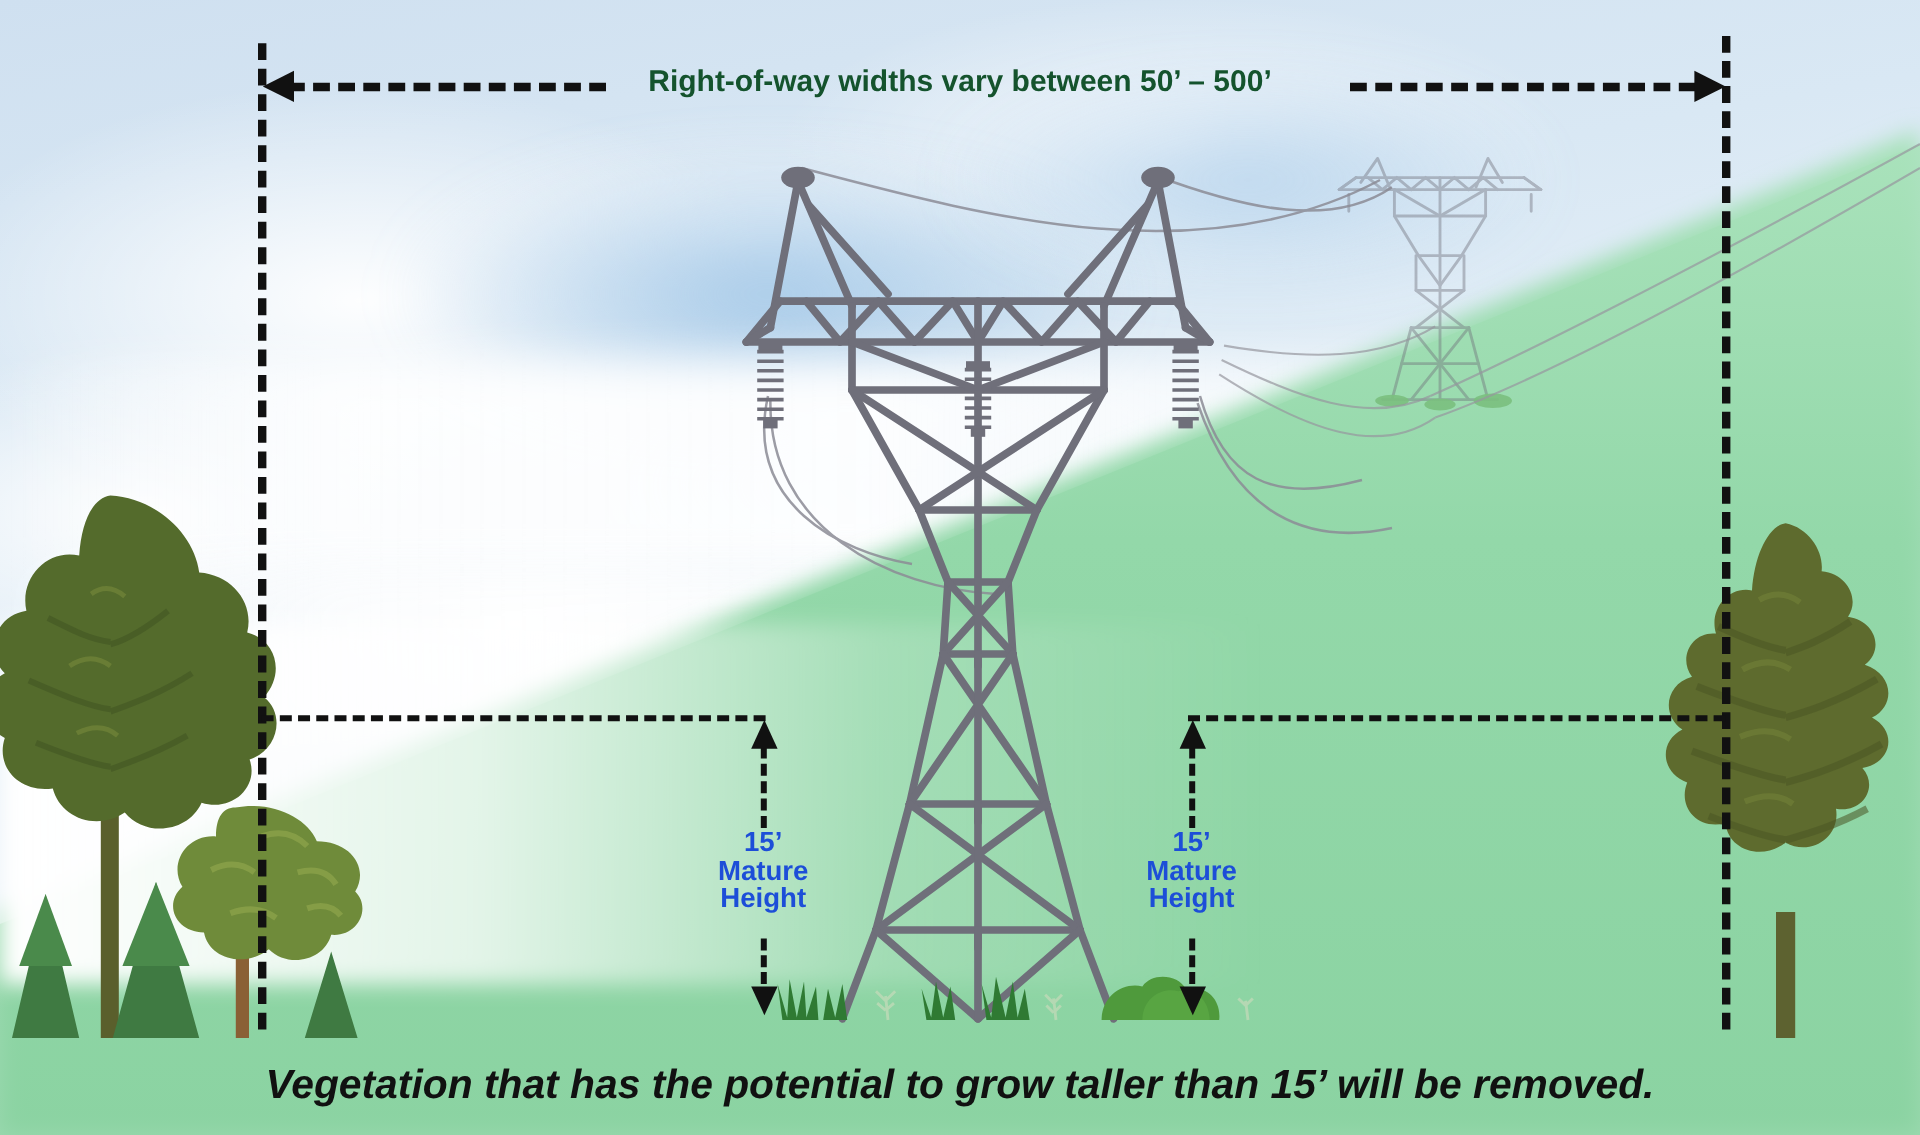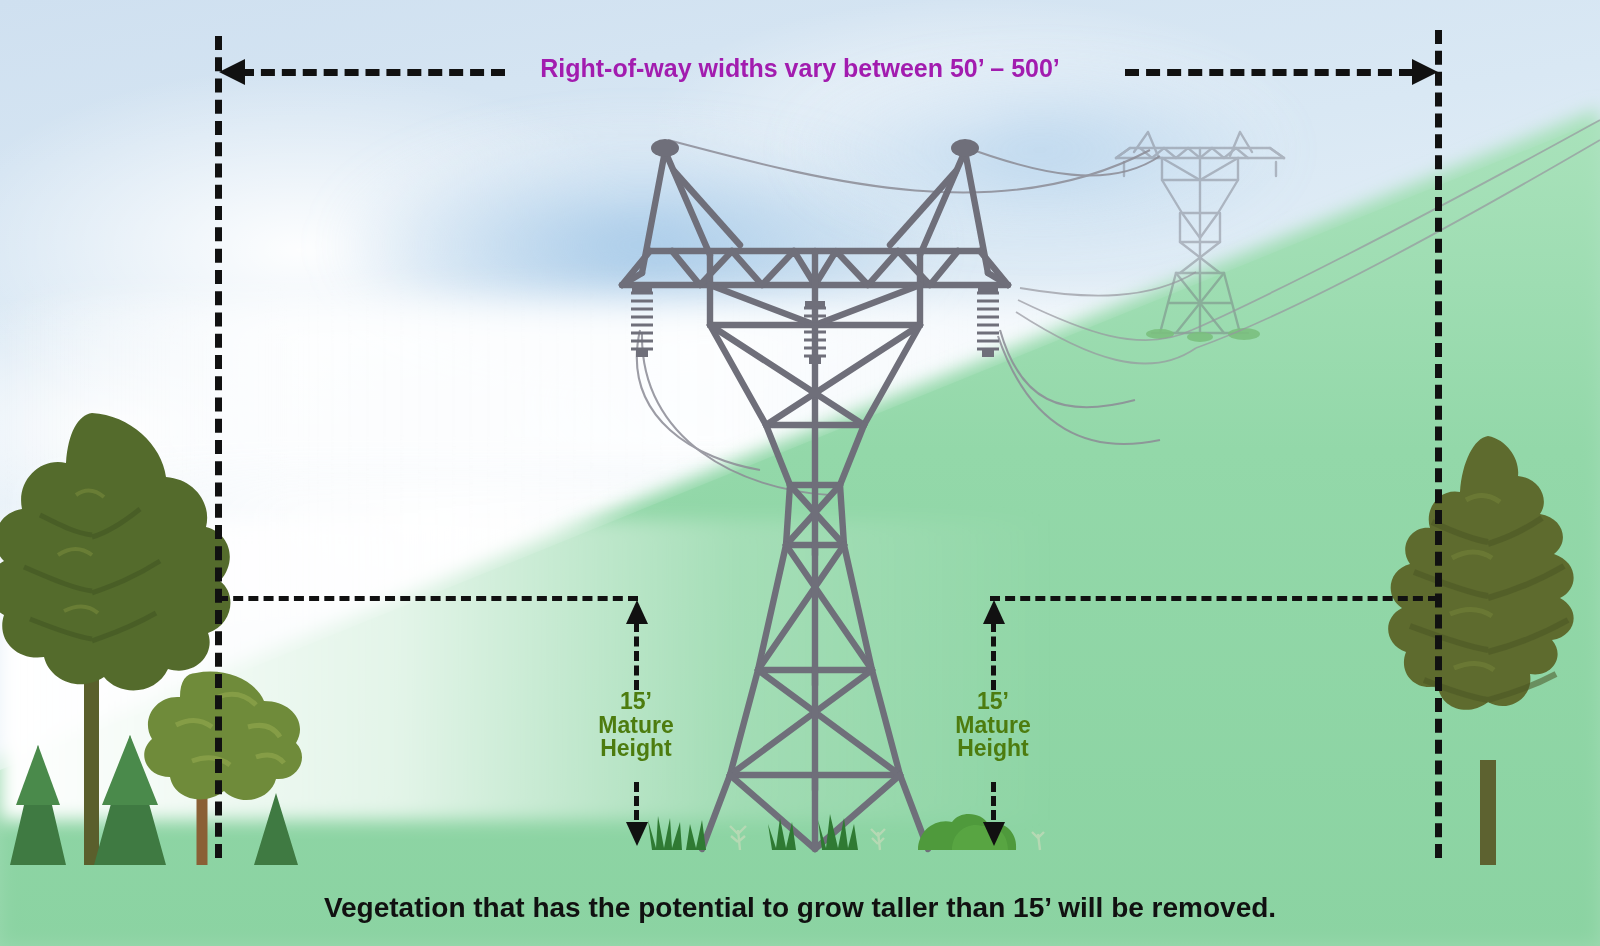--- a/index.html
+++ b/index.html
@@ -38,26 +38,26 @@
   .arrow{position:absolute;width:0;height:0;}
   .arrow-l{border-top:13px solid transparent;border-bottom:13px solid transparent;border-right:26px solid #111;}
   .arrow-r{border-top:13px solid transparent;border-bottom:13px solid transparent;border-left:26px solid #111;}
   .arrow-u{border-left:11px solid transparent;border-right:11px solid transparent;border-bottom:24px solid #111;}
   .arrow-d{border-left:11px solid transparent;border-right:11px solid transparent;border-top:24px solid #111;}
   
   .title{position:absolute;left:0;right:0;top:2px;text-align:center;
     font-size:40px;font-weight:bold;font-style:italic;color:#1c1c1c;
     letter-spacing:-.2px;}
   .row-label{position:absolute;left:0;right:0;top:54px;text-align:center;
-    font-size:25px;font-weight:bold;color:#a21caf;}
+    font-size:25px;font-weight:bold;color:#14532d;}
   .row-label span{background:transparent;padding:0 8px;}
   .mh-label{position:absolute;text-align:center;font-size:23px;font-weight:bold;
-    color:#4d7c0f;line-height:1.03;width:160px;}
+    color:#1d4ed8;line-height:1.03;width:160px;}
   .caption{position:absolute;left:0;right:0;bottom:22px;text-align:center;
-    font-size:28px;font-weight:bold;color:#111;}
+    font-size:34px;font-weight:bold;font-style:italic;color:#111;}
 </style>
 </head>
 <body>
 
 <div id="stage">
 
   <div class="sky"></div>
   <div class="bluepatch" style="left:330px;top:130px;width:620px;height:230px;"></div>
   <div class="bluepatch" style="left:780px;top:60px;width:520px;height:180px;opacity:.7;"></div>
   <div class="bluepatch" style="left:520px;top:330px;width:480px;height:150px;opacity:.55;"></div>

